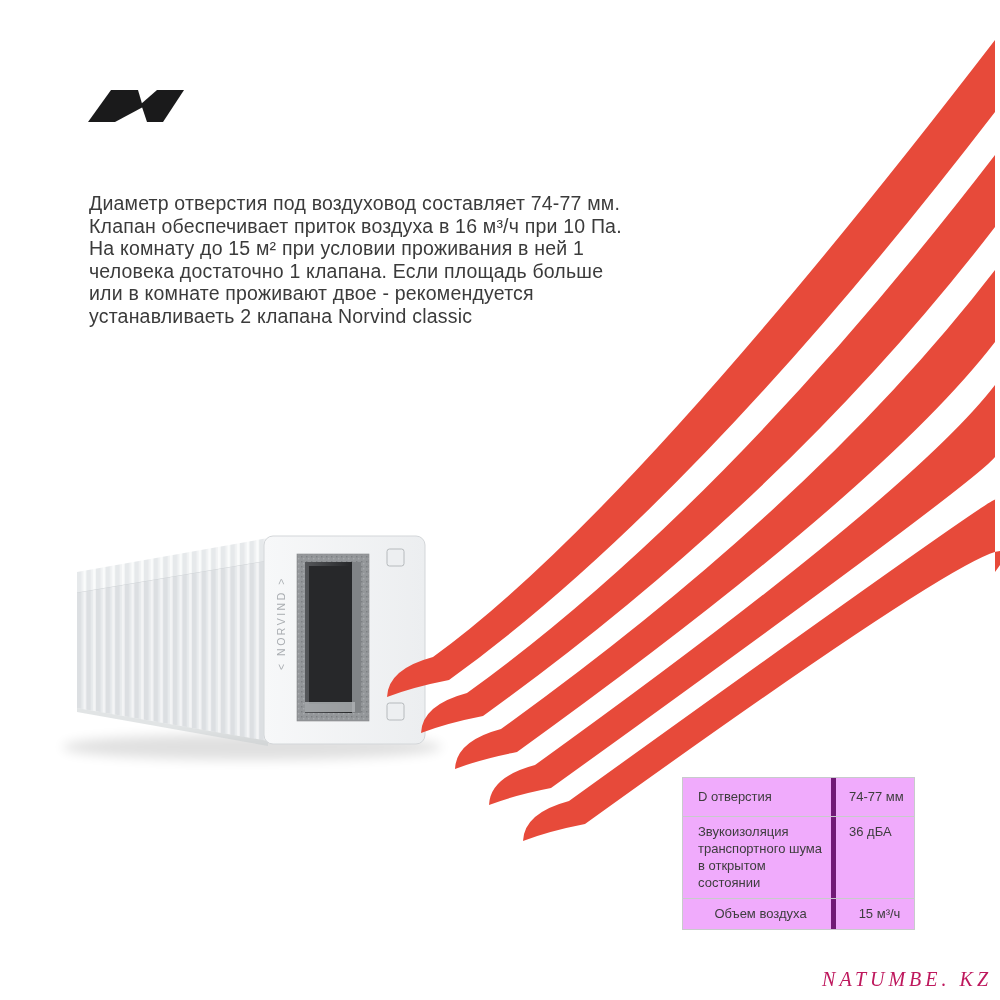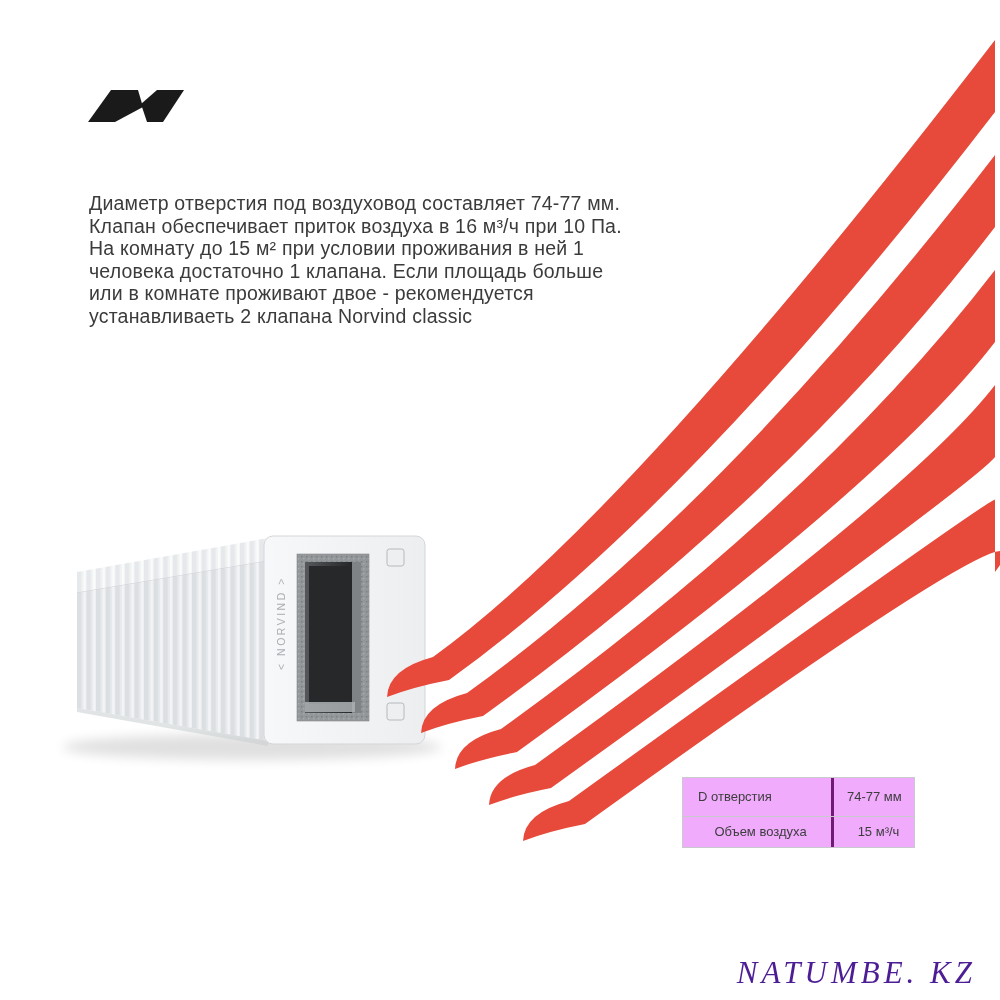--- a/index.html
+++ b/index.html
@@ -16,28 +16,28 @@
     color:#3b3b3b;white-space:pre;
   }
   .spec-table{
     position:absolute;left:682px;top:777px;width:233px;
     border:1px solid #c8cacc;background:#f0abfc;
     color:#3d3d3d;font-size:13px;line-height:17px;box-sizing:border-box;
   }
   .spec-row{display:grid;grid-template-columns:148px 1fr;}
   .spec-row + .spec-row{border-top:1px solid #c8cacc;}
   .spec-label{padding-left:15px;padding-right:8px;}
-  .spec-value{border-left:3px solid #701a75;padding-left:13px;padding-right:4px;}
+  .spec-value{border-left:5px solid #701a75;padding-left:13px;padding-right:4px;}
   .row-1 .spec-label,.row-1 .spec-value{padding-top:10px;padding-bottom:11px;}
   .row-2 .spec-label,.row-2 .spec-value{padding-top:6px;padding-bottom:7px;}
   .row-3 .spec-label,.row-3 .spec-value{padding-top:6px;padding-bottom:7px;text-align:center;}
   .watermark{
-    position:absolute;right:24px;bottom:9px;
+    position:absolute;right:8px;bottom:9px;
     font-family:"Liberation Serif",serif;font-style:italic;
-    font-size:31px;letter-spacing:4px;color:#4c1d95;
+    font-size:20px;letter-spacing:4px;color:#be185d;
   }
 </style>
 </head>
 <body>
 
 <div class="canvas">
 
   <svg class="logo-svg" viewBox="86 84 112 42">
     <path d="M 88 122 L 111 90 L 138 90 L 143 107 L 115 122 Z" fill="#1a1a1b"></path>
     <path d="M 147 122 L 141 104 L 157 90 L 184 90 L 163 122 Z" fill="#1a1a1b"></path>
@@ -105,20 +105,24 @@
         <path d="M 489 805 Q 490 777 535 765 Q 910.9 494.4 995 385 L 995 457 Q 975.5 482.4 551 788 Q 515 795 489 805 Z" fill="#e74a3a"></path>
         <path d="M 523 841 Q 524 813 569 801 Q 1004.9 487.2 995 500 L 995 572 Q 1069.5 475.2 585 824 Q 549 831 523 841 Z" fill="#e74a3a"></path>
       </g>
   </svg>
 
   <div class="spec-table">
     <div class="spec-row row-1">
       <div class="spec-label">D отверстия</div>
       <div class="spec-value">74-77 мм</div>
     </div>
+    <div class="spec-row row-2">
+      <div class="spec-label">Звукоизоляция транспортного шума в открытом состоянии</div>
+      <div class="spec-value">36 дБА</div>
+    </div>
     <div class="spec-row row-3">
       <div class="spec-label">Объем воздуха</div>
       <div class="spec-value">15 м³/ч</div>
     </div>
   </div>
 
   <div class="watermark">NATUMBE. KZ</div>
 
 </div>
 

